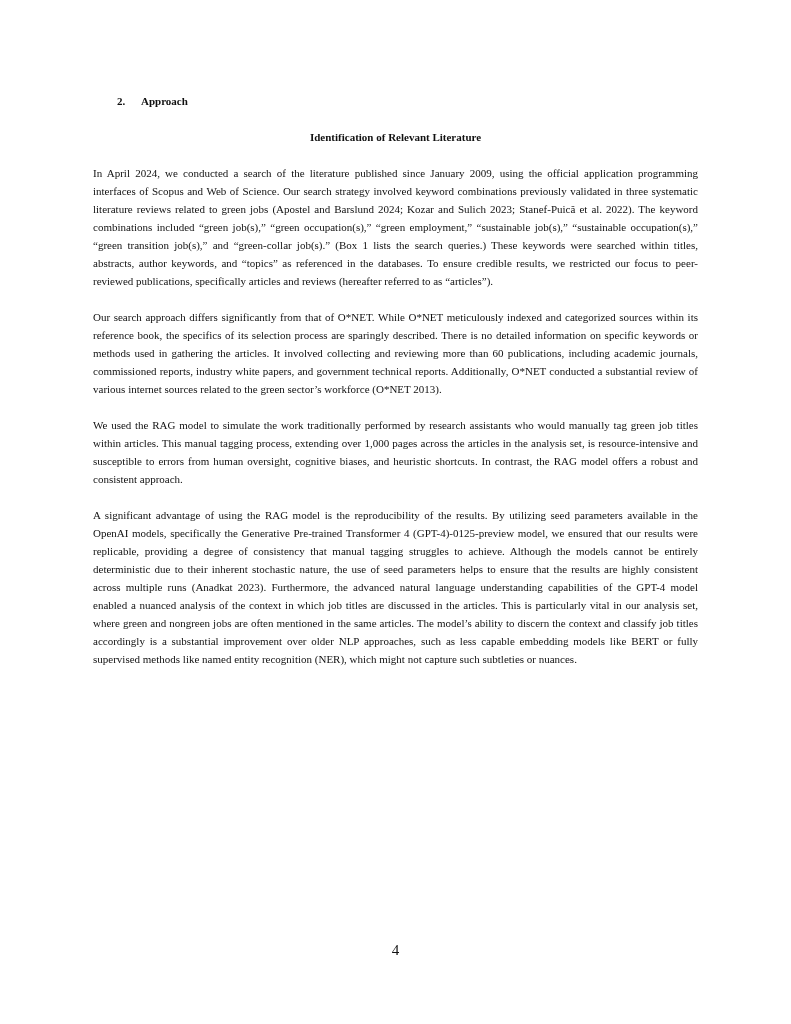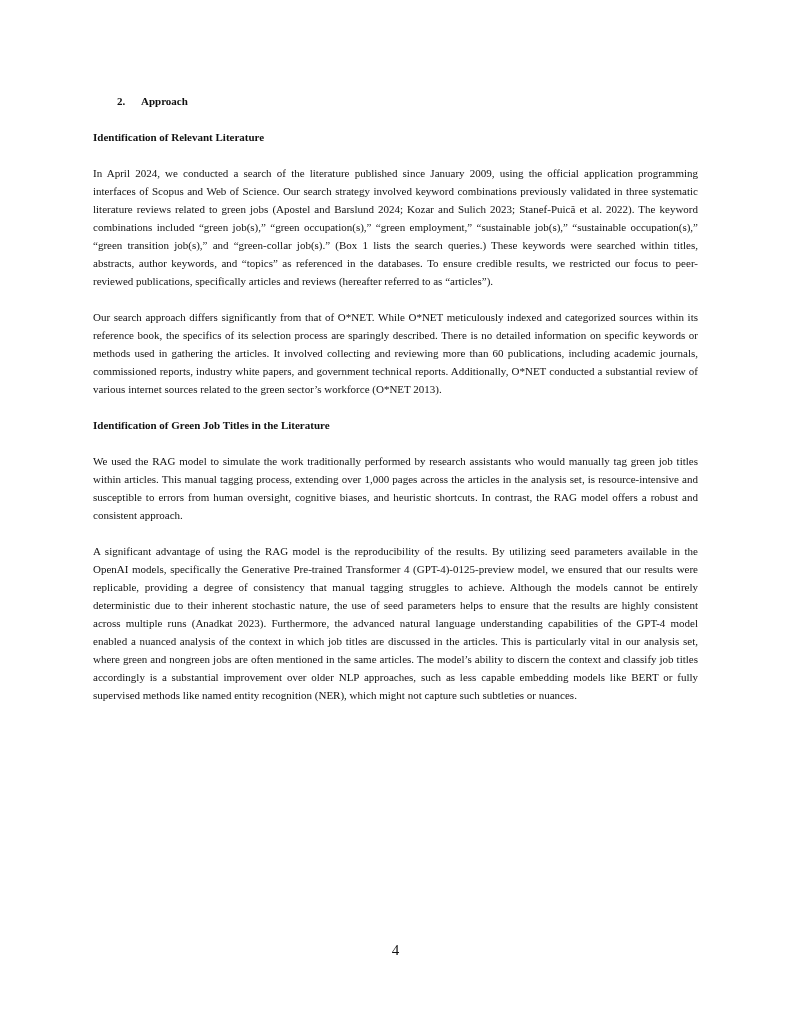--- a/index.html
+++ b/index.html
@@ -3,37 +3,36 @@
 <meta charset="utf-8">
 <style>
   html, body { margin: 0; padding: 0; background: #ffffff; }
   body { width: 791px; height: 1024px; position: relative; overflow: hidden; }
   .page {
     position: absolute; left: 93px; top: 92px; width: 605px;
     font-family: Liberation Serif, serif; font-size: 11px; line-height: 18px; color: #111;
   }
   .section-title { font-weight: bold; margin: 0 0 18px 24px; }
   .section-title .num { display: inline-block; width: 24px; }
-  .subhead { font-weight: bold; margin: 0 0 18px 0; }
+  .subhead { font-weight: bold; margin: 0 0 18px 0; text-align: center; }
   p { margin: 12px 0 18px 0; text-align: justify; }
   .page-number {
     position: absolute; left: 0; width: 791px; top: 942px; text-align: center;
     font-family: "Liberation Serif", serif; font-size: 15px; color: #111;
   }
 </style>
 </head>
 <body>
 
 <div class="page">
   <div class="section-title">
     <span class="num">2.</span><span>Approach</span>
   </div>
 
   <div class="subhead">Identification of Relevant Literature</div>
   <p>In April 2024, we conducted a search of the literature published since January 2009, using the official application programming interfaces of Scopus and Web of Science. Our search strategy involved keyword combinations previously validated in three systematic literature reviews related to green jobs (Apostel and Barslund 2024; Kozar and Sulich 2023; Stanef-Puică et al. 2022). The keyword combinations included “green job(s),” “green occupation(s),” “green employment,” “sustainable job(s),” “sustainable occupation(s),” “green transition job(s),” and “green-collar job(s).” (Box 1 lists the search queries.) These keywords were searched within titles, abstracts, author keywords, and “topics” as referenced in the databases. To ensure credible results, we restricted our focus to peer-reviewed publications, specifically articles and reviews (hereafter referred to as “articles”).</p>
   <p>Our search approach differs significantly from that of O*NET. While O*NET meticulously indexed and categorized sources within its reference book, the specifics of its selection process are sparingly described. There is no detailed information on specific keywords or methods used in gathering the articles. It involved collecting and reviewing more than 60 publications, including academic journals, commissioned reports, industry white papers, and government technical reports. Additionally, O*NET conducted a substantial review of various internet sources related to the green sector’s workforce (O*NET 2013).</p>
 
-  <div class="subhead">Identification of Green Job Titles in the Literature</div>
   <p>We used the RAG model to simulate the work traditionally performed by research assistants who would manually tag green job titles within articles. This manual tagging process, extending over 1,000 pages across the articles in the analysis set, is resource-intensive and susceptible to errors from human oversight, cognitive biases, and heuristic shortcuts. In contrast, the RAG model offers a robust and consistent approach.</p>
   <p>A significant advantage of using the RAG model is the reproducibility of the results. By utilizing seed parameters available in the OpenAI models, specifically the Generative Pre-trained Transformer 4 (GPT-4)-0125-preview model, we ensured that our results were replicable, providing a degree of consistency that manual tagging struggles to achieve. Although the models cannot be entirely deterministic due to their inherent stochastic nature, the use of seed parameters helps to ensure that the results are highly consistent across multiple runs (Anadkat 2023). Furthermore, the advanced natural language understanding capabilities of the GPT-4 model enabled a nuanced analysis of the context in which job titles are discussed in the articles. This is particularly vital in our analysis set, where green and nongreen jobs are often mentioned in the same articles. The model’s ability to discern the context and classify job titles accordingly is a substantial improvement over older NLP approaches, such as less capable embedding models like BERT or fully supervised methods like named entity recognition (NER), which might not capture such subtleties or nuances.</p>
 </div>
 
 <div class="page-number">4</div>
 
 </body></html>

